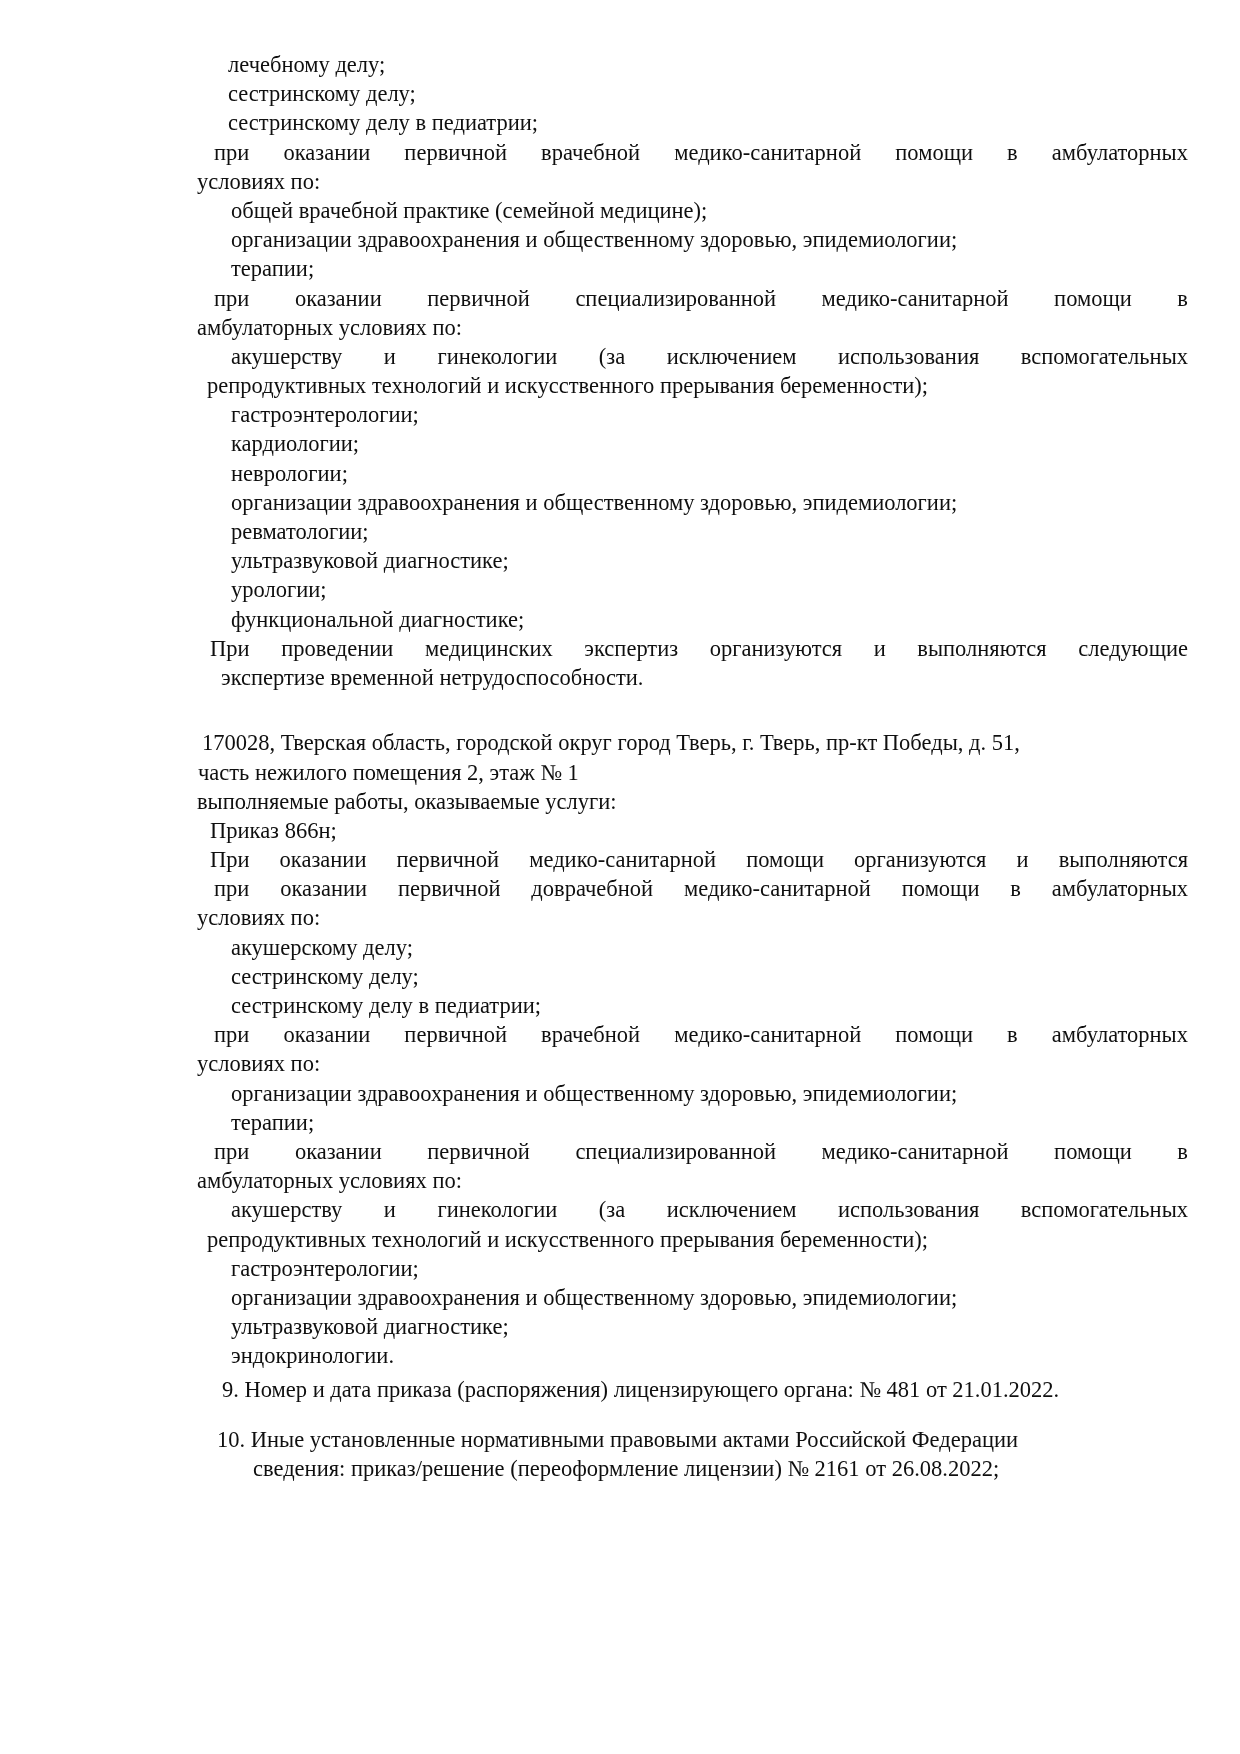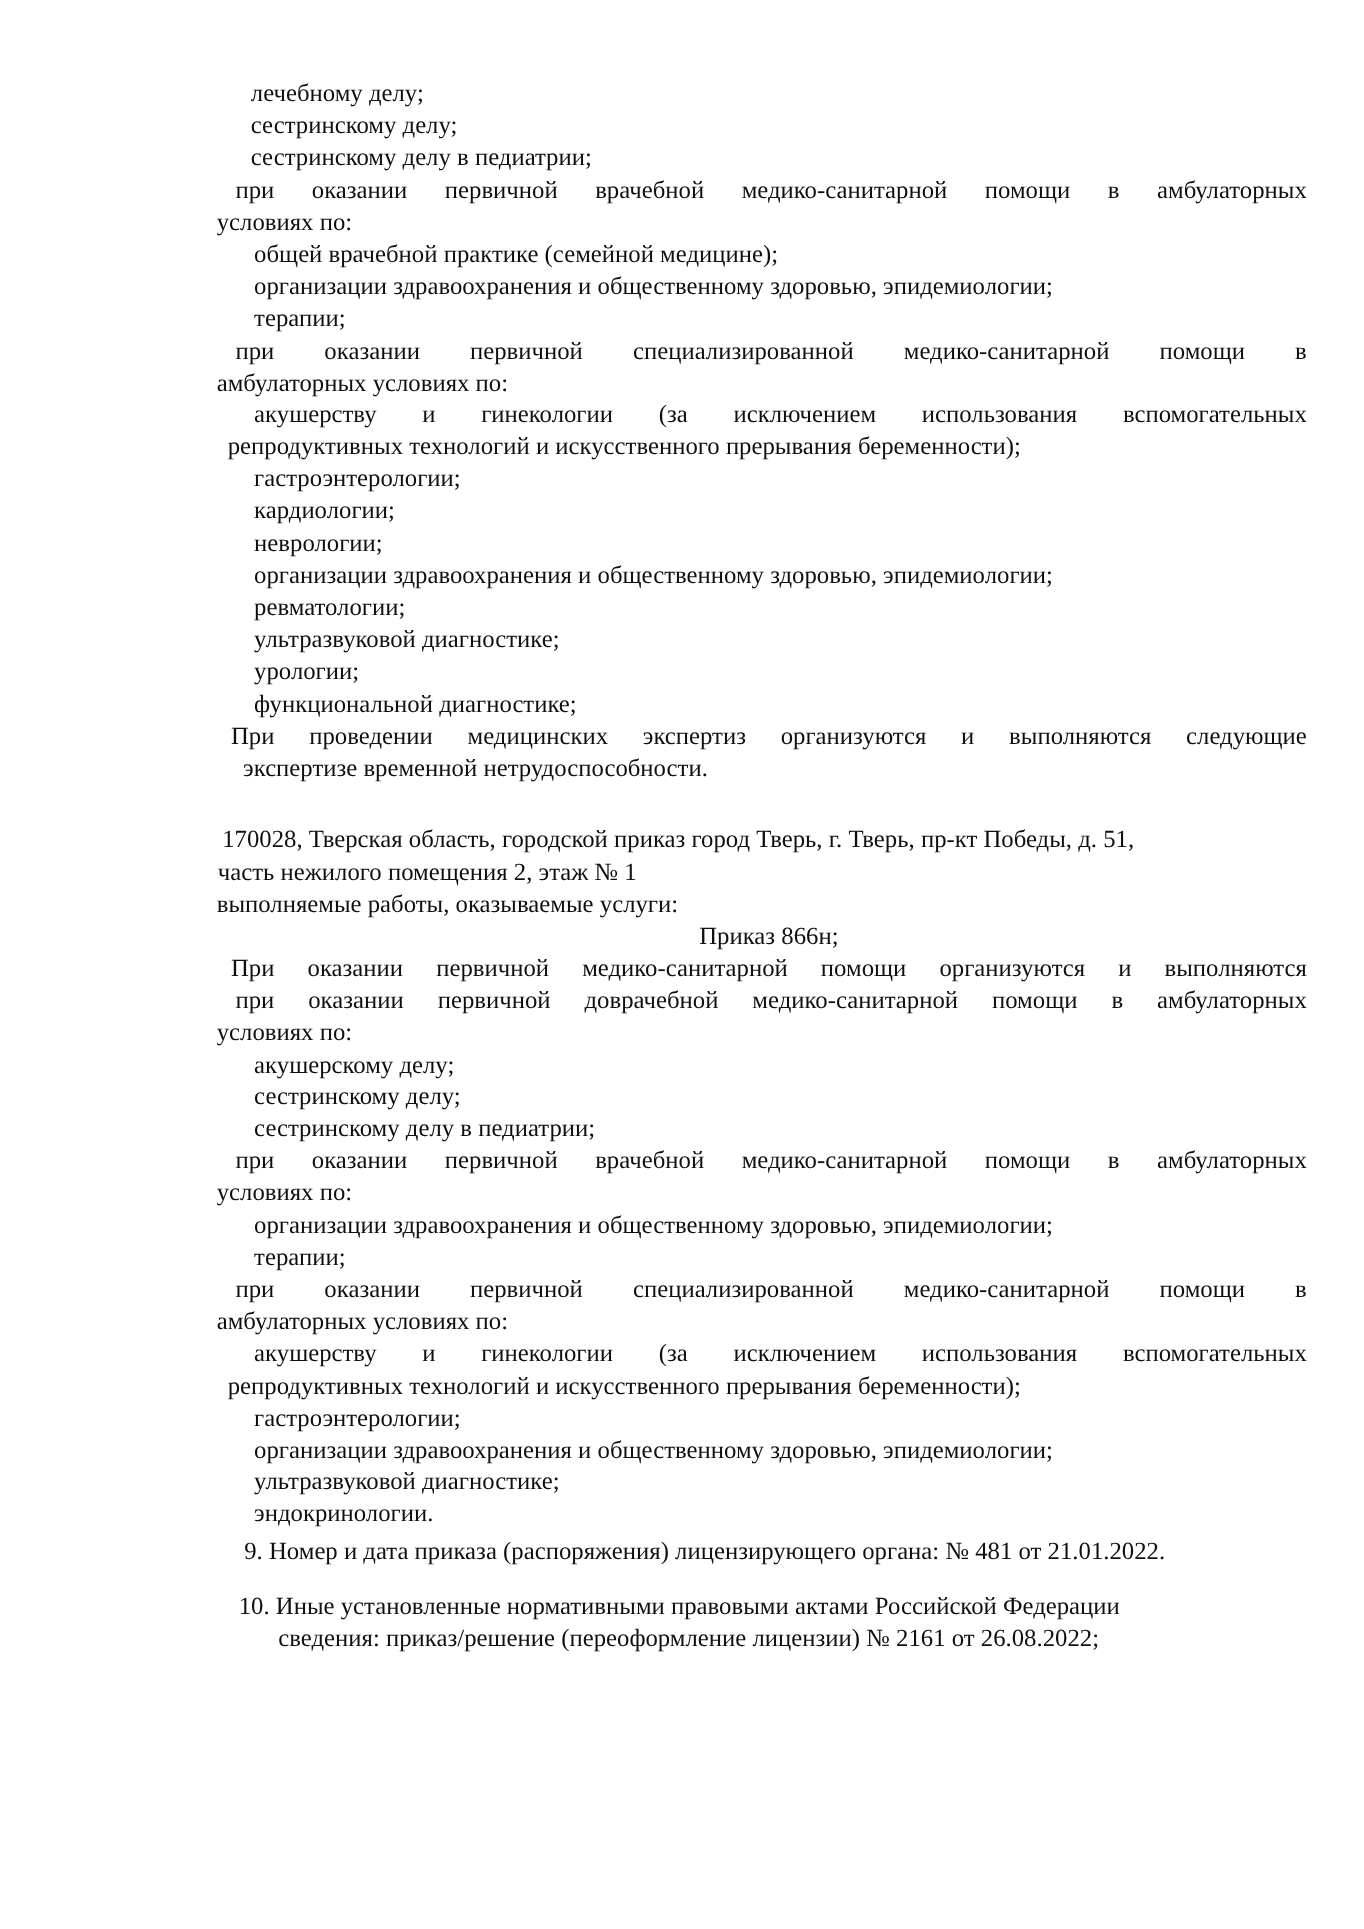--- a/index.html
+++ b/index.html
@@ -9,21 +9,21 @@
     height: 1754px;
     margin: 0 auto;
     background: #ffffff;
     font-family: "Liberation Serif", "DejaVu Serif", serif;
     color: #0f0f0f;
     overflow: hidden;
   }
   .content {
     position: absolute;
     left: 197px;
-    top: 70px;
+    top: 50px;
     width: 991px;
     font-size: 22.5px;
     line-height: 29.2px;
   }
   .line {
     box-sizing: border-box;
     width: 100%;
     height: 29.2px;
     line-height: 29.2px;
     white-space: pre;
@@ -58,24 +58,24 @@
       <div class="line" style="padding-left: 34px;">кардиологии;</div>
       <div class="line" style="padding-left: 34px;">неврологии;</div>
       <div class="line" style="padding-left: 34px;">организации здравоохранения и общественному здоровью, эпидемиологии;</div>
       <div class="line" style="padding-left: 34px;">ревматологии;</div>
       <div class="line" style="padding-left: 34px;">ультразвуковой диагностике;</div>
       <div class="line" style="padding-left: 34px;">урологии;</div>
       <div class="line" style="padding-left: 34px;">функциональной диагностике;</div>
       <div class="line j" style="padding-left: 13px;">При проведении медицинских экспертиз организуются и выполняются следующие</div>
       <div class="line" style="padding-left: 24px;">экспертизе временной нетрудоспособности.</div>
       <div class="line blank"></div>
-      <div class="line" style="padding-left: 5px; margin-top: 7px;">170028, Тверская область, городской приказ город Тверь, г. Тверь, пр-кт Победы, д. 51,</div>
+      <div class="line" style="padding-left: 5px; margin-top: 7px;">170028, Тверская область, городской округ город Тверь, г. Тверь, пр-кт Победы, д. 51,</div>
       <div class="line" style="padding-left: 1px;">часть нежилого помещения 2, этаж № 1</div>
       <div class="line">выполняемые работы, оказываемые услуги:</div>
-      <div class="line" style="padding-left: 13px; text-align: center;">Приказ 866н;</div>
+      <div class="line" style="padding-left: 13px;">Приказ 866н;</div>
       <div class="line j" style="padding-left: 13px;">При оказании первичной медико-санитарной помощи организуются и выполняются</div>
       <div class="line j" style="padding-left: 17px;">при оказании первичной доврачебной медико-санитарной помощи в амбулаторных</div>
       <div class="line">условиях по:</div>
       <div class="line" style="padding-left: 34px;">акушерскому делу;</div>
       <div class="line" style="padding-left: 34px;">сестринскому делу;</div>
       <div class="line" style="padding-left: 34px;">сестринскому делу в педиатрии;</div>
       <div class="line j" style="padding-left: 17px;">при оказании первичной врачебной медико-санитарной помощи в амбулаторных</div>
       <div class="line">условиях по:</div>
       <div class="line" style="padding-left: 34px;">организации здравоохранения и общественному здоровью, эпидемиологии;</div>
       <div class="line" style="padding-left: 34px;">терапии;</div>

